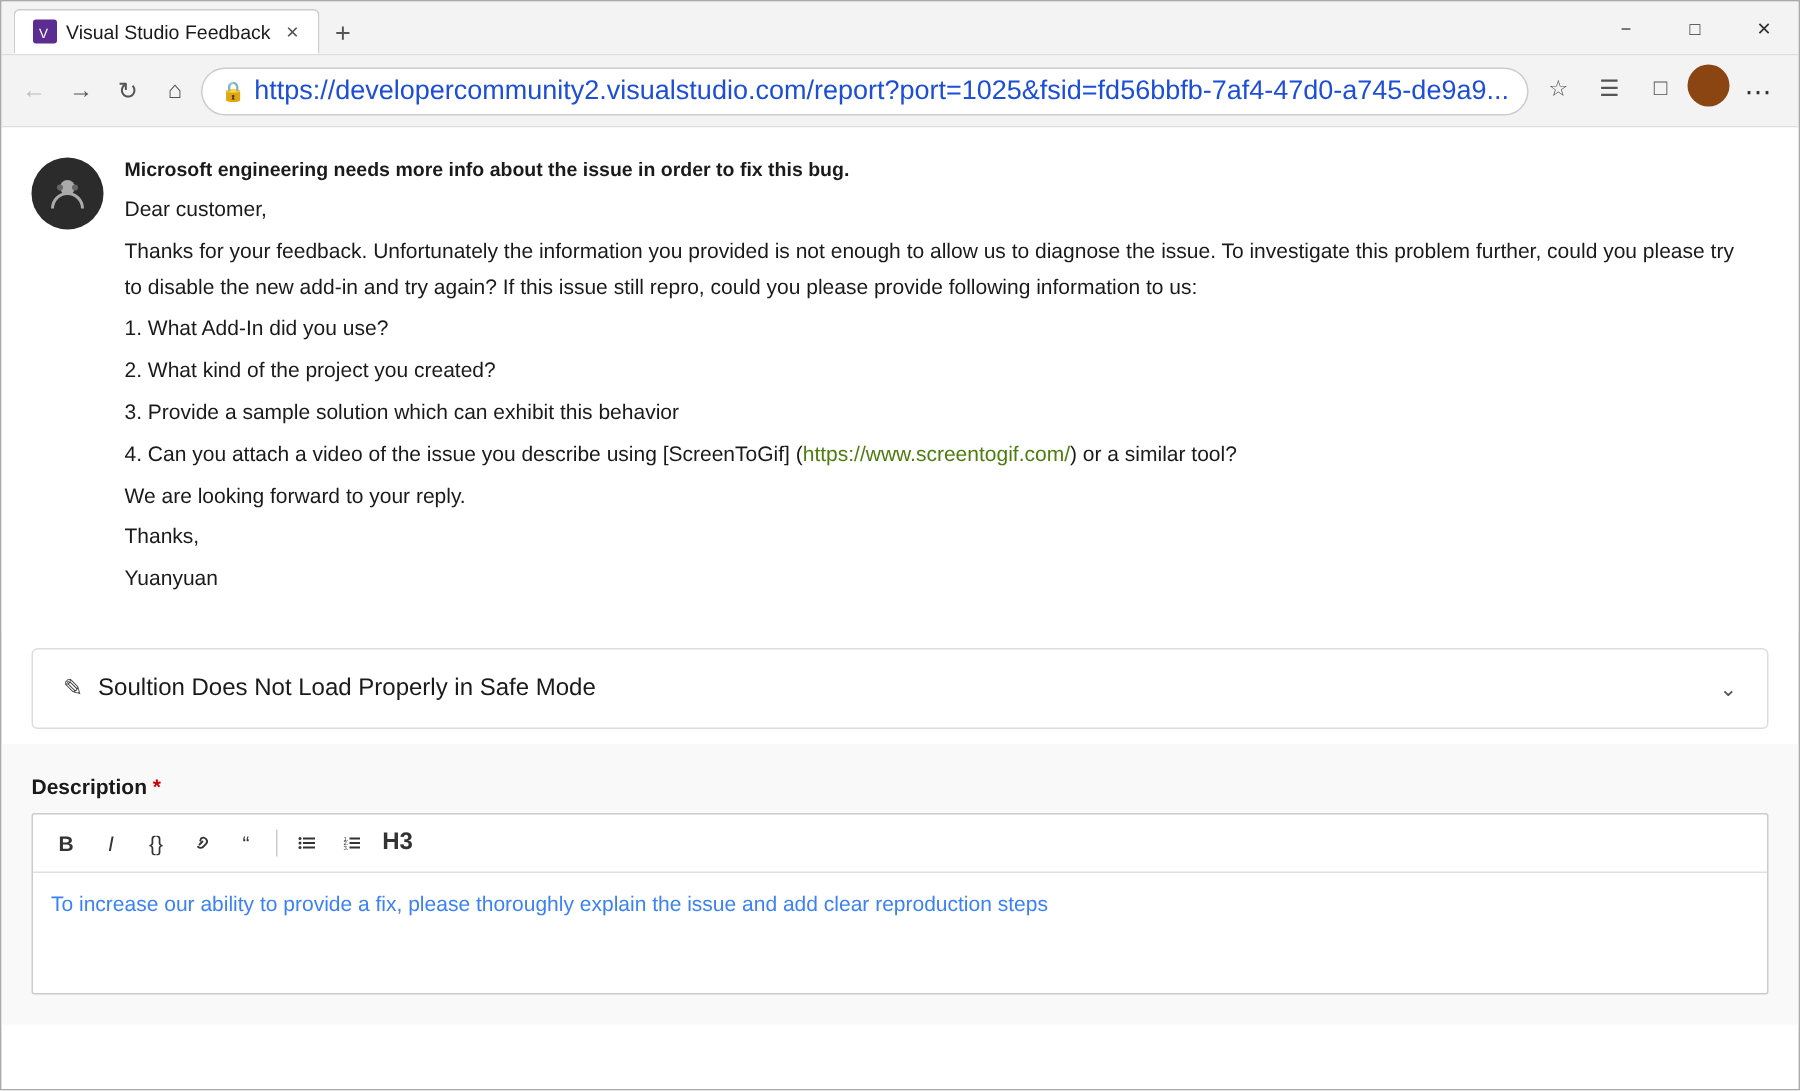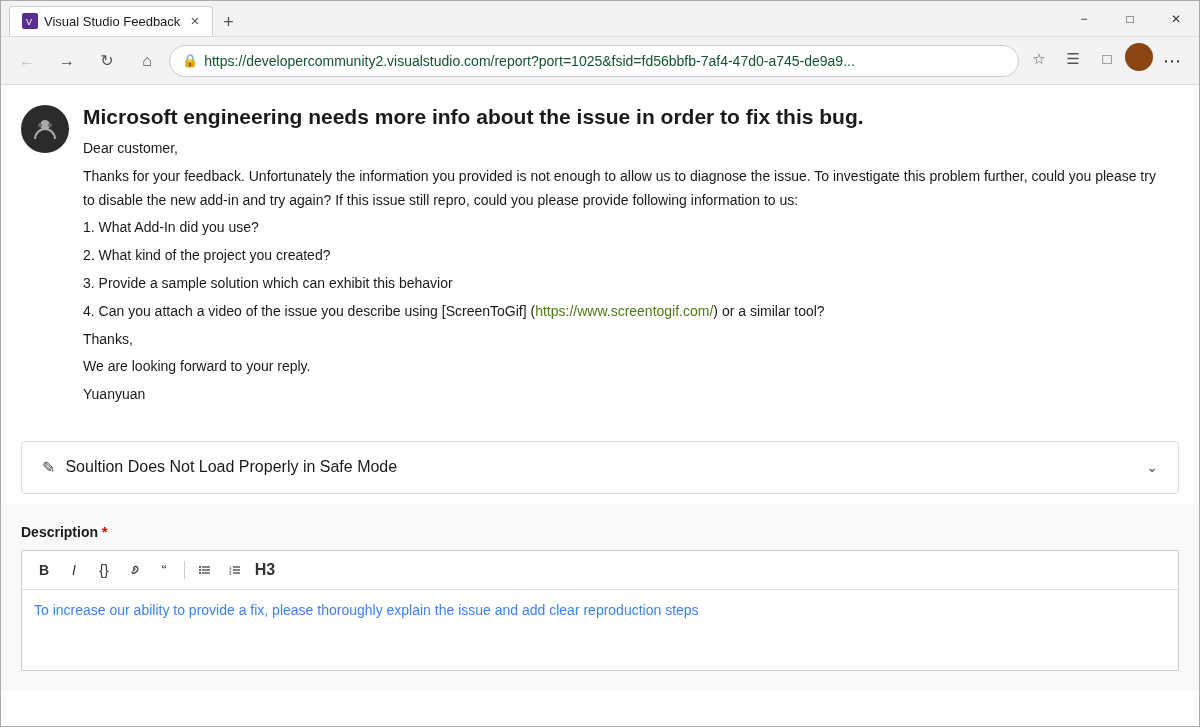--- a/index.html
+++ b/index.html
@@ -18,41 +18,41 @@
     .new-tab-btn { margin-left: 2px; width: 28px; height: 28px; display: flex; align-items: center; justify-content: center; font-size: 18px; color: #555; cursor: pointer; }
     .window-controls { margin-left: auto; display: flex; align-items: center; }
     .win-btn { width: 46px; height: 36px; display: flex; align-items: center; justify-content: center; font-size: 12px; cursor: pointer; color: #333; }
 
     
     .address-bar { height: 48px; background: #f3f3f3; display: flex; align-items: center; padding: 0 8px; gap: 4px; border-bottom: 1px solid #ddd; flex-shrink: 0; }
     .nav-btn { width: 36px; height: 36px; display: flex; align-items: center; justify-content: center; border-radius: 50%; cursor: pointer; color: #555; font-size: 16px; border: none; background: transparent; }
     .nav-btn.disabled { color: #bbb; cursor: default; }
     .address-box { flex: 1; height: 32px; background: #fff; border: 1px solid #ccc; border-radius: 16px; display: flex; align-items: center; padding: 0 12px; font-size: 13px; color: #333; }
     .lock-icon { color: #555; margin-right: 6px; font-size: 13px; }
-    .address-text { flex: 1; font-size: 14px; color: #14532d; white-space: nowrap; overflow: hidden; text-overflow: ellipsis; }
+    .address-text { flex: 1; font-size: 18px; color: #1d4ed8; white-space: nowrap; overflow: hidden; text-overflow: ellipsis; }
     .addr-actions { display: flex; gap: 2px; }
     .addr-icon-btn { width: 32px; height: 32px; display: flex; align-items: center; justify-content: center; cursor: pointer; color: #555; border-radius: 50%; font-size: 15px; }
     .profile-avatar { width: 28px; height: 28px; border-radius: 50%; background: #8B4513; overflow: hidden; cursor: pointer; }
     .more-btn { width: 36px; height: 36px; display: flex; align-items: center; justify-content: center; cursor: pointer; color: #333; font-size: 18px; letter-spacing: 2px; }
 
     
     .page-content { flex: 1; background: #fff; overflow-y: auto; padding: 0; display: flex; flex-direction: column; }
 
     
     .page-content::-webkit-scrollbar { width: 12px; }
     .page-content::-webkit-scrollbar-track { background: #f1f1f1; }
     .page-content::-webkit-scrollbar-thumb { background: #bbb; border: 2px solid #f1f1f1; border-radius: 6px; }
 
     
     .feedback-section { padding: 20px 30px 20px 20px; background: #fff; }
     .feedback-header { display: flex; align-items: flex-start; gap: 14px; }
     .feedback-avatar { width: 48px; height: 48px; background: #2b2b2b; border-radius: 50%; display: flex; align-items: center; justify-content: center; flex-shrink: 0; }
     .feedback-avatar svg { width: 28px; height: 28px; }
     .feedback-body { flex: 1; }
-    .feedback-title { font-weight: 700; font-size: 21px; margin-bottom: 8px; }
+    .feedback-title { font-weight: 700; font-size: 13px; margin-bottom: 8px; }
     .feedback-text { font-size: 14px; line-height: 1.7; }
     .feedback-text p { margin-bottom: 4px; }
     .feedback-text .link { color: #4d7c0f; text-decoration: none; }
 
     
     .issue-section { margin: 10px 20px; border: 1px solid #ddd; border-radius: 4px; }
     .issue-header { display: flex; align-items: center; justify-content: space-between; padding: 16px 20px; cursor: pointer; }
     .issue-title { display: flex; align-items: center; gap: 10px; font-size: 16px; font-weight: 500; }
     .issue-icon { color: #444; font-size: 16px; }
     .chevron-icon { color: #555; font-size: 14px; }
@@ -129,22 +129,22 @@
           <div class="feedback-title">Microsoft engineering needs more info about the issue in order to fix this bug.</div>
           <div class="feedback-text">
             <p>Dear customer,</p>
             <p>Thanks for your feedback. Unfortunately the information you provided is not enough to allow us to diagnose the issue. To investigate this problem further, could you please try to disable the new add-in and try again? If this issue still repro, could you please provide following information to us:</p>
             <p><span>1. What Add-In did you use?</span></p>
             <p><span>2. What kind of the project you created?</span></p>
             <p><span>3. Provide a sample solution which can exhibit this behavior</span></p>
             <p>
               <span>4. Can you attach a video of the issue you describe using [ScreenToGif] (</span><a class="link" href="#">https://www.screentogif.com/</a><span>) or a similar tool?</span>
             </p>
+            <p>We are looking forward to your reply.</p>
             <p>Thanks,</p>
-            <p>We are looking forward to your reply.</p>
             <p>Yuanyuan</p>
           </div>
         </div>
       </div>
     </div>
 
     <div class="issue-section">
       <div class="issue-header">
         <div class="issue-title">
           <span class="issue-icon">✎</span>

